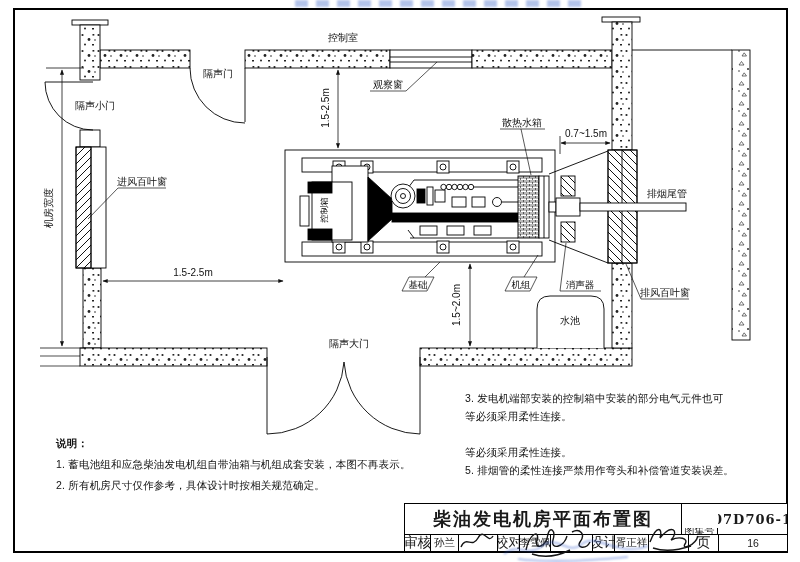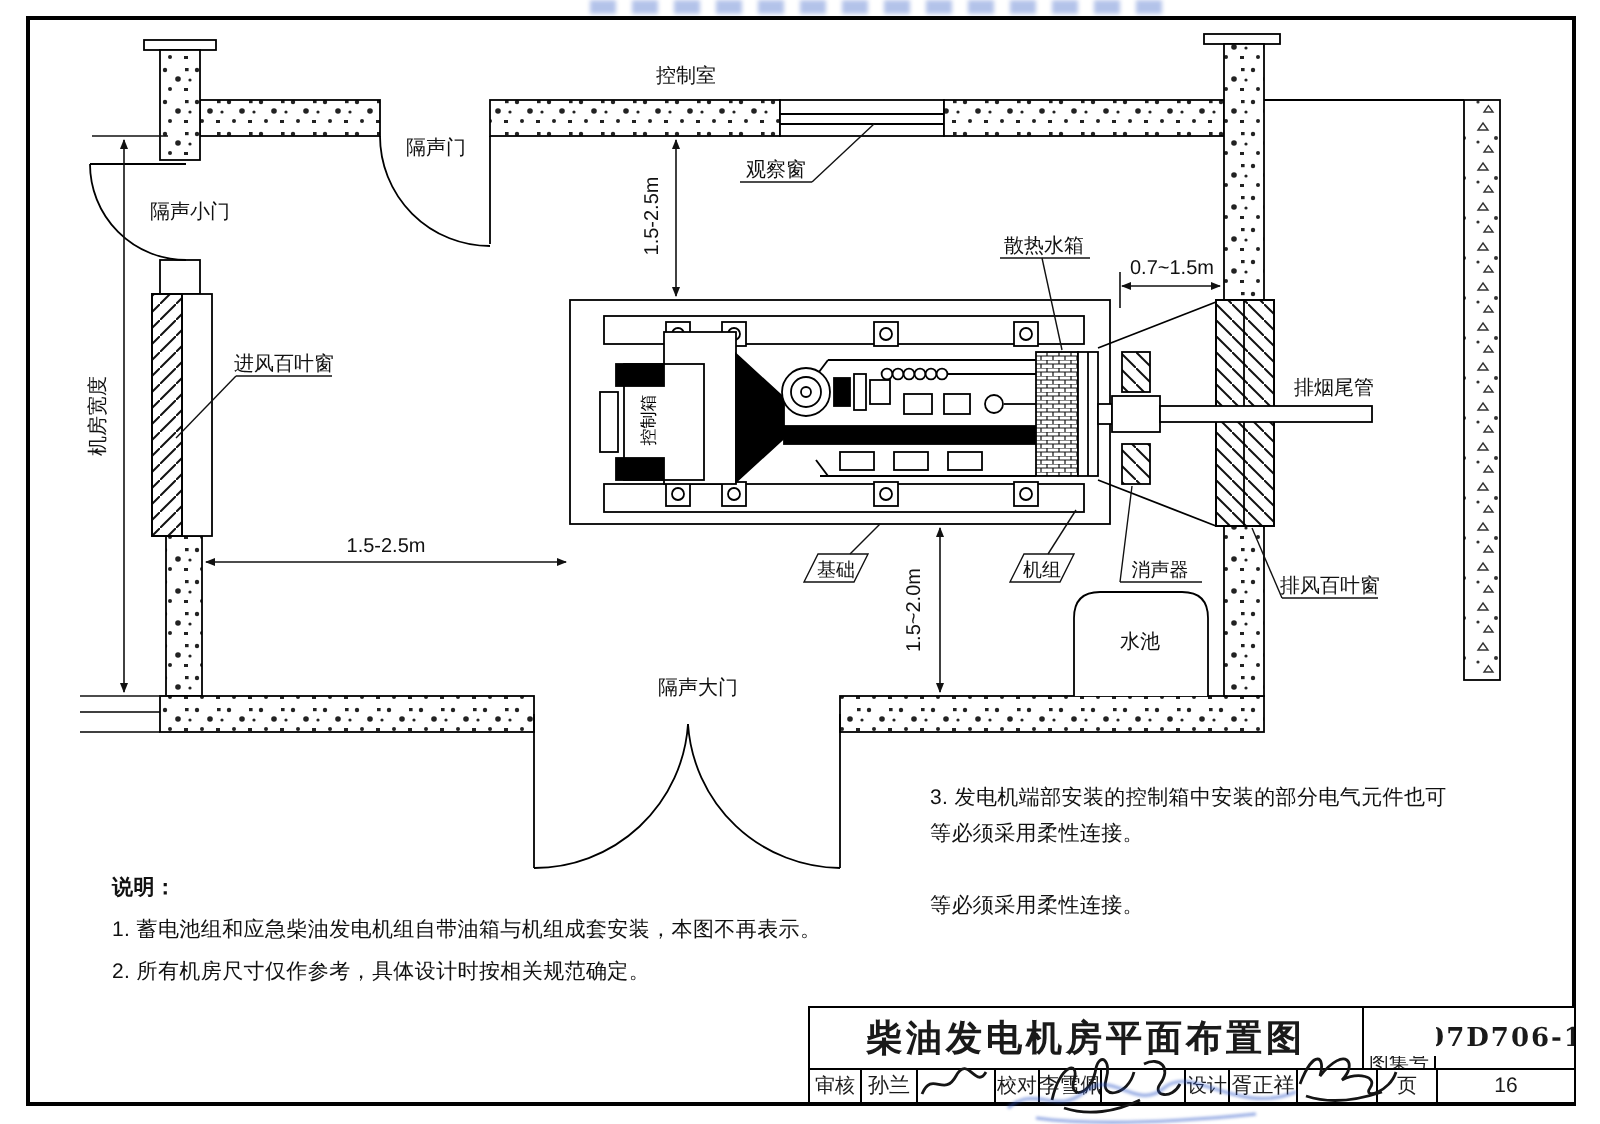--- a/index.html
+++ b/index.html
@@ -13,21 +13,21 @@
           border:1.5px solid #000;box-sizing:border-box;background:#fff;}
   .tblock .row{display:flex;box-sizing:border-box;}
   .tblock .r1{height:31px;border-bottom:1px solid #000;}
   .tblock .r2{height:15.5px;}
   .tblock .cell{box-sizing:border-box;border-right:1px solid #000;display:flex;
                 align-items:center;justify-content:center;overflow:hidden;white-space:nowrap;}
   .tblock .cell:last-child{border-right:none;}
   .maintitle{font-size:18px;font-weight:bold;letter-spacing:2px;}
   .atlaslabel{font-size:10px;margin-top:24px;}
   .atlasno{font-size:13px;font-weight:bold;font-family:"DejaVu Serif",serif;letter-spacing:1px;text-align:right;}
-  .small{font-size:10px;}
+  .small{font-size:14px;}
   .name{font-size:10.5px;}
   .wm-top{position:absolute;left:295px;top:0;width:290px;height:7px;opacity:.38;filter:blur(1px);
           background:repeating-linear-gradient(90deg,#3b63c8 0 13px,transparent 13px 21px);}
 </style>
 </head>
 <body>
 
 <div class="page">
 
   <div class="wm-top"></div>
@@ -241,20 +241,21 @@
     </g>
   </svg>
 
   <div class="note" style="left:56px;top:437px;font-weight:bold">说明：</div>
   <div class="note" style="left:56px;top:458px">1.  蓄电池组和应急柴油发电机组自带油箱与机组成套安装，本图不再表示。</div>
   <div class="note" style="left:56px;top:479px">2.  所有机房尺寸仅作参考，具体设计时按相关规范确定。</div>
 
   <div class="note" style="left:465px;top:392px">3.  发电机端部安装的控制箱中安装的部分电气元件也可</div>
   <div class="note" style="left:465px;top:410px">等必须采用柔性连接。</div>
   <div class="note" style="left:465px;top:446px">等必须采用柔性连接。</div>
+  <div class="note" style="left:465px;top:464px">5.  排烟管的柔性连接严禁用作弯头和补偿管道安装误差。</div>
 
   <div class="tblock">
     <div class="row r1">
       <div class="cell maintitle" style="width:277px">柴油发电机房平面布置图</div>
       <div class="cell atlaslabel" style="width:36px">图集号</div>
       <div class="cell atlasno" style="flex:1">07D706-1</div>
     </div>
     <div class="row r2">
       <div class="cell small" style="width:26px">审核</div>
       <div class="cell name" style="width:28px">孙兰</div>

